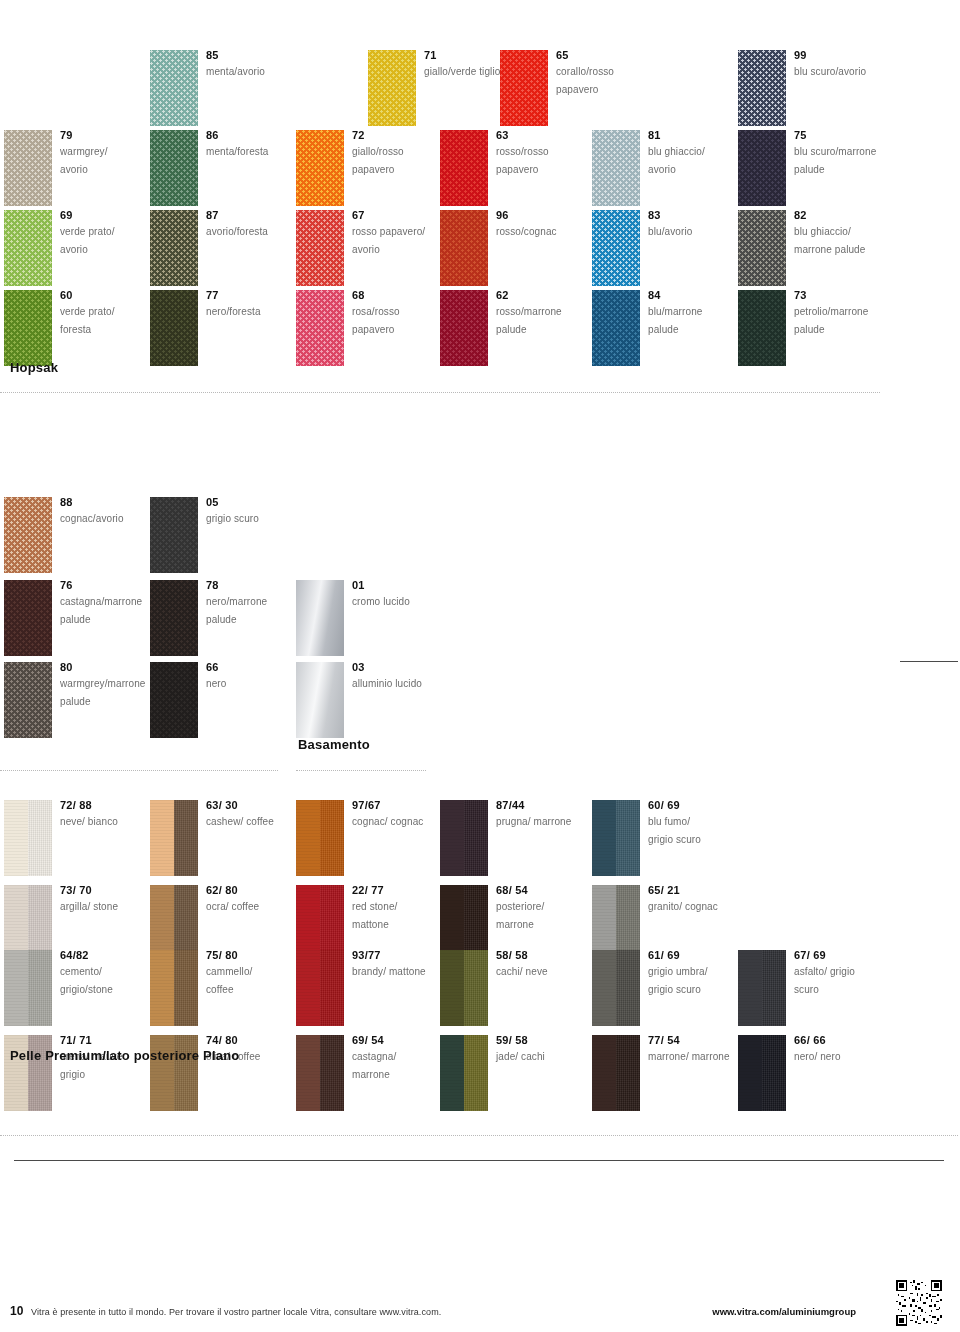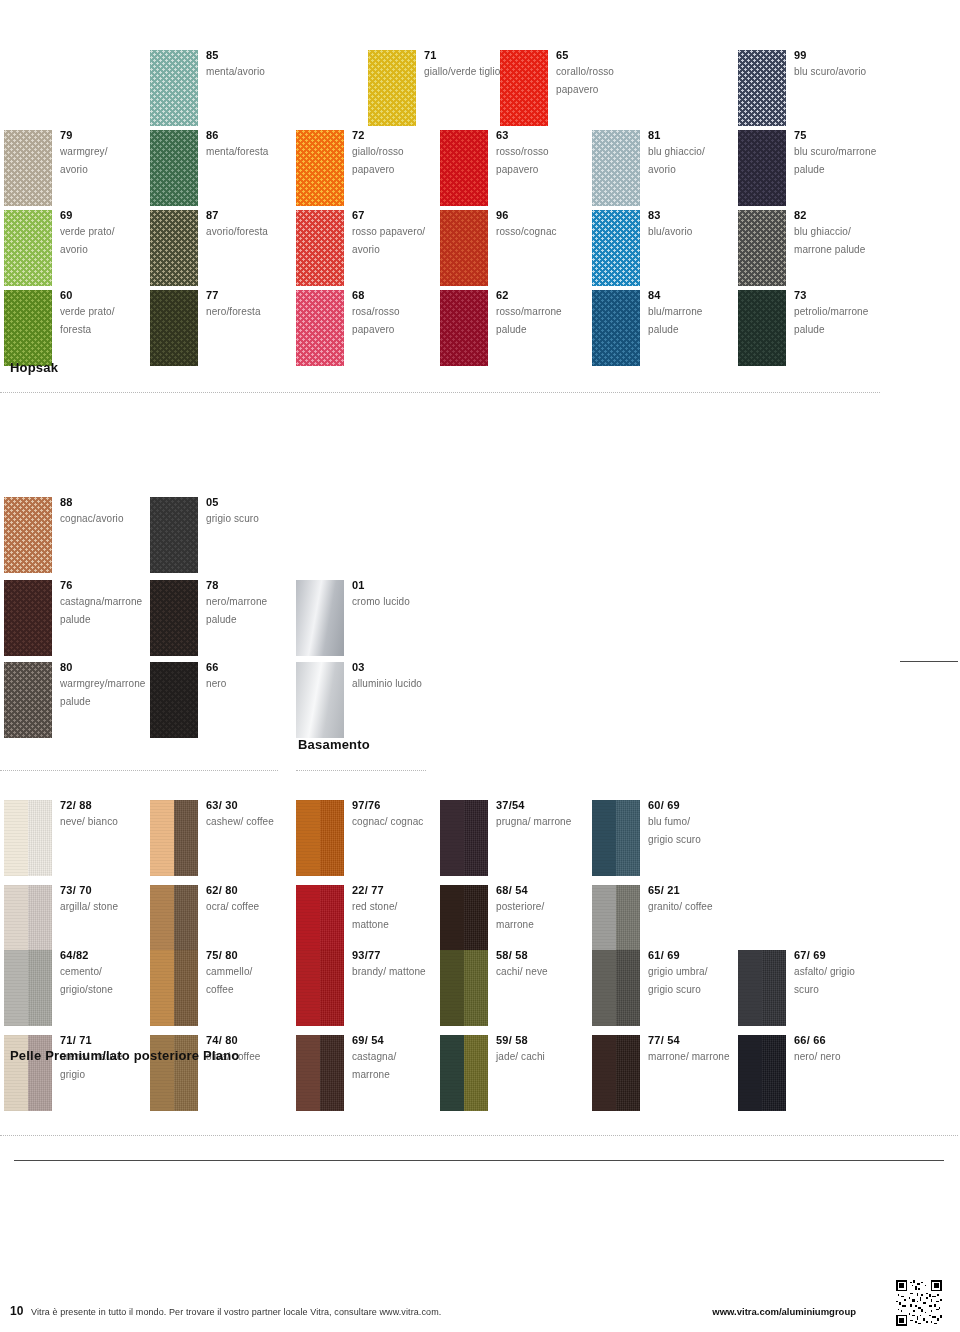--- a/index.html
+++ b/index.html
@@ -337,31 +337,31 @@
           <div class="code">63/ 30</div>
           <div class="desc">cashew/ coffee</div>
         </div>
       </div>
       <div class="swatch" style="left: 296px; top: 800px;">
         <div class="chip" style="background: linear-gradient(90deg, rgb(191, 106, 30) 0px, rgb(191, 106, 30) 50%, rgb(180, 87, 15) 50%, rgb(180, 87, 15) 100%);">
           <div style="position: absolute; left: 50%; top: 0px; width: 50%; height: 100%; opacity: 0.55; background-image: repeating-linear-gradient(90deg, rgba(255, 255, 255, 0.1) 0px, rgba(255, 255, 255, 0.1) 1px, rgba(0, 0, 0, 0.1) 1px, rgba(0, 0, 0, 0.1) 2px), repeating-linear-gradient(0deg, rgba(255, 255, 255, 0.08) 0px, rgba(255, 255, 255, 0.08) 1px, rgba(0, 0, 0, 0.08) 1px, rgba(0, 0, 0, 0.08) 2px); background-size: 2px 2px, 2px 2px;"></div>
           <div style="position: absolute; left: 0px; top: 0px; width: 50%; height: 100%; opacity: 0.18; background-image: repeating-linear-gradient(0deg, rgba(0, 0, 0, 0.25) 0px, rgba(0, 0, 0, 0.25) 1px, transparent 1px, transparent 3px);"></div>
         </div>
         <div class="chip-label">
-          <div class="code">97/76</div>
+          <div class="code">97/67</div>
           <div class="desc">cognac/ cognac</div>
         </div>
       </div>
       <div class="swatch" style="left: 440px; top: 800px;">
         <div class="chip" style="background: linear-gradient(90deg, rgb(58, 43, 51) 0px, rgb(58, 43, 51) 50%, rgb(46, 32, 40) 50%, rgb(46, 32, 40) 100%);">
           <div style="position: absolute; left: 50%; top: 0px; width: 50%; height: 100%; opacity: 0.55; background-image: repeating-linear-gradient(90deg, rgba(255, 255, 255, 0.1) 0px, rgba(255, 255, 255, 0.1) 1px, rgba(0, 0, 0, 0.1) 1px, rgba(0, 0, 0, 0.1) 2px), repeating-linear-gradient(0deg, rgba(255, 255, 255, 0.08) 0px, rgba(255, 255, 255, 0.08) 1px, rgba(0, 0, 0, 0.08) 1px, rgba(0, 0, 0, 0.08) 2px); background-size: 2px 2px, 2px 2px;"></div>
           <div style="position: absolute; left: 0px; top: 0px; width: 50%; height: 100%; opacity: 0.18; background-image: repeating-linear-gradient(0deg, rgba(0, 0, 0, 0.25) 0px, rgba(0, 0, 0, 0.25) 1px, transparent 1px, transparent 3px);"></div>
         </div>
         <div class="chip-label">
-          <div class="code">37/54</div>
+          <div class="code">87/44</div>
           <div class="desc">prugna/ marrone</div>
         </div>
       </div>
       <div class="swatch" style="left: 592px; top: 800px;">
         <div class="chip" style="background: linear-gradient(90deg, rgb(47, 77, 92) 0px, rgb(47, 77, 92) 50%, rgb(60, 91, 105) 50%, rgb(60, 91, 105) 100%);">
           <div style="position: absolute; left: 50%; top: 0px; width: 50%; height: 100%; opacity: 0.55; background-image: repeating-linear-gradient(90deg, rgba(255, 255, 255, 0.1) 0px, rgba(255, 255, 255, 0.1) 1px, rgba(0, 0, 0, 0.1) 1px, rgba(0, 0, 0, 0.1) 2px), repeating-linear-gradient(0deg, rgba(255, 255, 255, 0.08) 0px, rgba(255, 255, 255, 0.08) 1px, rgba(0, 0, 0, 0.08) 1px, rgba(0, 0, 0, 0.08) 2px); background-size: 2px 2px, 2px 2px;"></div>
           <div style="position: absolute; left: 0px; top: 0px; width: 50%; height: 100%; opacity: 0.18; background-image: repeating-linear-gradient(0deg, rgba(0, 0, 0, 0.25) 0px, rgba(0, 0, 0, 0.25) 1px, transparent 1px, transparent 3px);"></div>
         </div>
         <div class="chip-label">
           <div class="code">60/ 69</div>
@@ -411,21 +411,21 @@
 marrone</div>
         </div>
       </div>
       <div class="swatch" style="left: 592px; top: 885px;">
         <div class="chip" style="background: linear-gradient(90deg, rgb(157, 157, 154) 0px, rgb(157, 157, 154) 50%, rgb(119, 119, 111) 50%, rgb(119, 119, 111) 100%);">
           <div style="position: absolute; left: 50%; top: 0px; width: 50%; height: 100%; opacity: 0.55; background-image: repeating-linear-gradient(90deg, rgba(255, 255, 255, 0.1) 0px, rgba(255, 255, 255, 0.1) 1px, rgba(0, 0, 0, 0.1) 1px, rgba(0, 0, 0, 0.1) 2px), repeating-linear-gradient(0deg, rgba(255, 255, 255, 0.08) 0px, rgba(255, 255, 255, 0.08) 1px, rgba(0, 0, 0, 0.08) 1px, rgba(0, 0, 0, 0.08) 2px); background-size: 2px 2px, 2px 2px;"></div>
           <div style="position: absolute; left: 0px; top: 0px; width: 50%; height: 100%; opacity: 0.18; background-image: repeating-linear-gradient(0deg, rgba(0, 0, 0, 0.25) 0px, rgba(0, 0, 0, 0.25) 1px, transparent 1px, transparent 3px);"></div>
         </div>
         <div class="chip-label">
           <div class="code">65/ 21</div>
-          <div class="desc">granito/ coffee</div>
+          <div class="desc">granito/ cognac</div>
         </div>
       </div>
       <div class="swatch" style="left: 4px; top: 950px;">
         <div class="chip" style="background: linear-gradient(90deg, rgb(182, 181, 176) 0px, rgb(182, 181, 176) 50%, rgb(168, 168, 162) 50%, rgb(168, 168, 162) 100%);">
           <div style="position: absolute; left: 50%; top: 0px; width: 50%; height: 100%; opacity: 0.55; background-image: repeating-linear-gradient(90deg, rgba(255, 255, 255, 0.1) 0px, rgba(255, 255, 255, 0.1) 1px, rgba(0, 0, 0, 0.1) 1px, rgba(0, 0, 0, 0.1) 2px), repeating-linear-gradient(0deg, rgba(255, 255, 255, 0.08) 0px, rgba(255, 255, 255, 0.08) 1px, rgba(0, 0, 0, 0.08) 1px, rgba(0, 0, 0, 0.08) 2px); background-size: 2px 2px, 2px 2px;"></div>
           <div style="position: absolute; left: 0px; top: 0px; width: 50%; height: 100%; opacity: 0.18; background-image: repeating-linear-gradient(0deg, rgba(0, 0, 0, 0.25) 0px, rgba(0, 0, 0, 0.25) 1px, transparent 1px, transparent 3px);"></div>
         </div>
         <div class="chip-label">
           <div class="code">64/82</div>
           <div class="desc">cemento/

